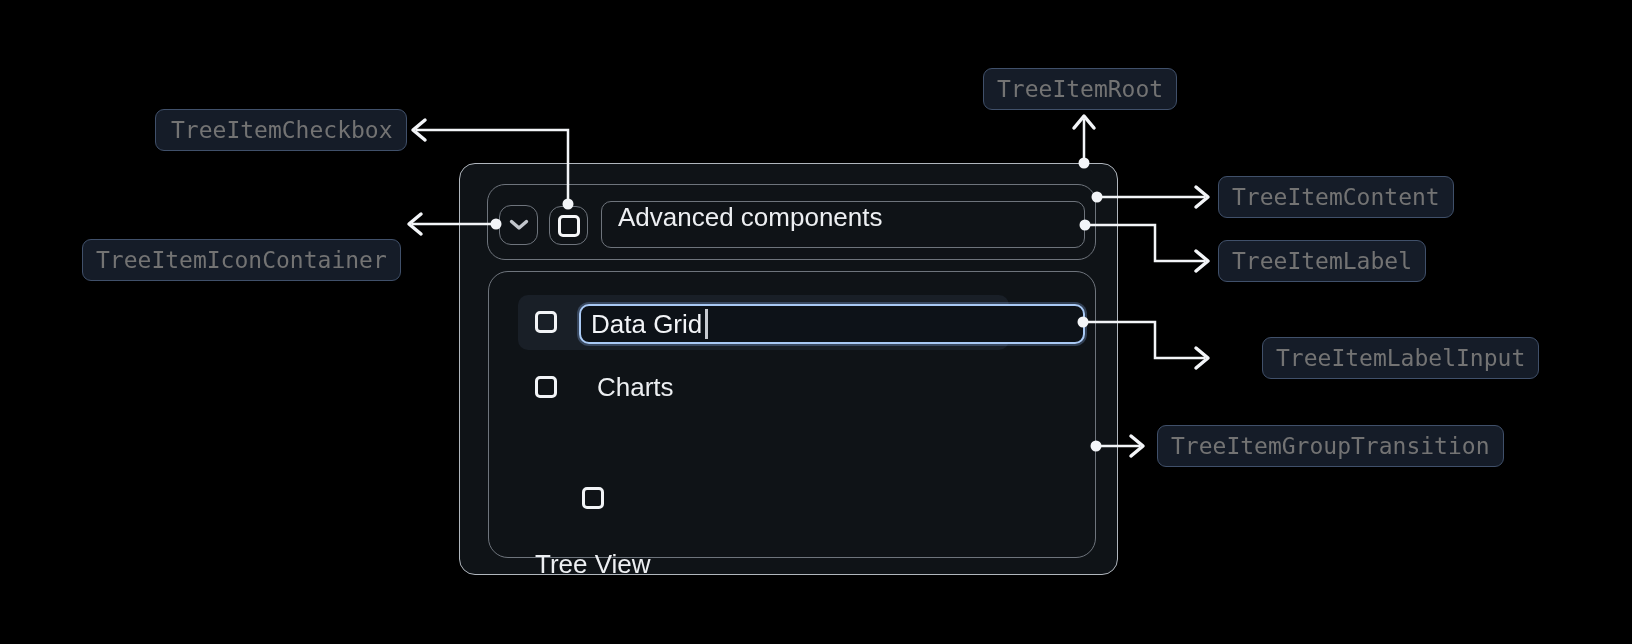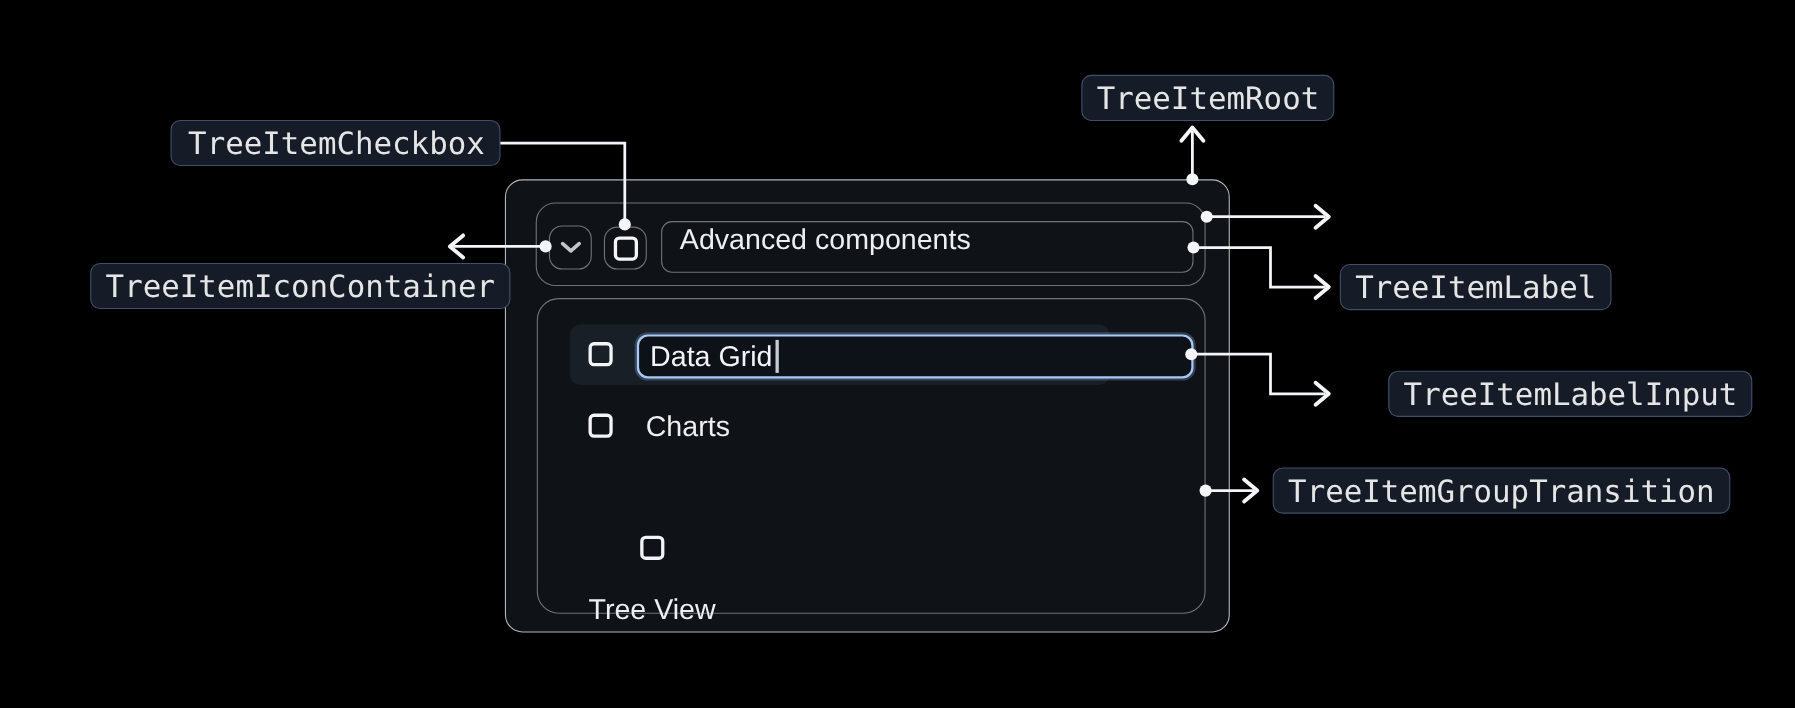--- a/index.html
+++ b/index.html
@@ -58,30 +58,30 @@
     box-shadow:0 0 0 2px rgba(140,180,240,.28);
     display:flex;align-items:center;
   }
   .label-input .txt{
     padding-left:10px;font-size:26px;color:#F2F4F7;white-space:nowrap;
   }
   .caret{
     width:2.5px;height:30px;background:#C7CBD1;margin-left:3px;flex:0 0 auto;
   }
   .tree-row{
-    position:absolute;left:46px;height:48px;display:flex;align-items:center;gap:30px;
+    position:absolute;left:46px;height:48px;display:flex;align-items:center;gap:40px;
   }
   .tree-row .txt{font-size:26px;color:#EDEFF2;white-space:nowrap;}
   .chev{display:block;}
   
   .chip{
     position:absolute;z-index:6;display:inline-flex;align-items:center;
     height:42px;padding:0 13px;box-sizing:border-box;
     background:#151C28;border:1.5px solid #40506A;border-radius:9px;
-    font-family:"DejaVu Sans Mono", monospace;font-size:28px;color:#e5e5e5;
+    font-family:"DejaVu Sans Mono", monospace;font-size:23px;color:#737373;
     white-space:nowrap;
   }
   .connectors{position:absolute;left:0;top:0;z-index:5;pointer-events:none;}
 </style>
 </head>
 <body>
 
 <div class="canvas">
 
   <div class="tree-root">
@@ -150,17 +150,18 @@
       <circle cx="1097" cy="197" r="5.5"></circle>
       <circle cx="1085" cy="225" r="5.5"></circle>
       <circle cx="1083" cy="322" r="5.5"></circle>
       <circle cx="1096" cy="446" r="5.5"></circle>
     </g>
   </svg>
 
   <div class="chip" style="left:155px;top:109px;padding-left:15px;">TreeItemCheckbox</div>
   <div class="chip" style="left:82px;top:199px;margin-top:40px;">TreeItemIconContainer</div>
   <div class="chip" style="left:983px;top:68px;">TreeItemRoot</div>
+  <div class="chip" style="left:1218px;top:176px;">TreeItemContent</div>
   <div class="chip" style="left:1218px;top:240px;">TreeItemLabel</div>
   <div class="chip" style="left:1218px;top:337px;margin-left:44px;">TreeItemLabelInput</div>
   <div class="chip" style="left:1157px;top:425px;">TreeItemGroupTransition</div>
 
 </div>
 
 </body></html>

